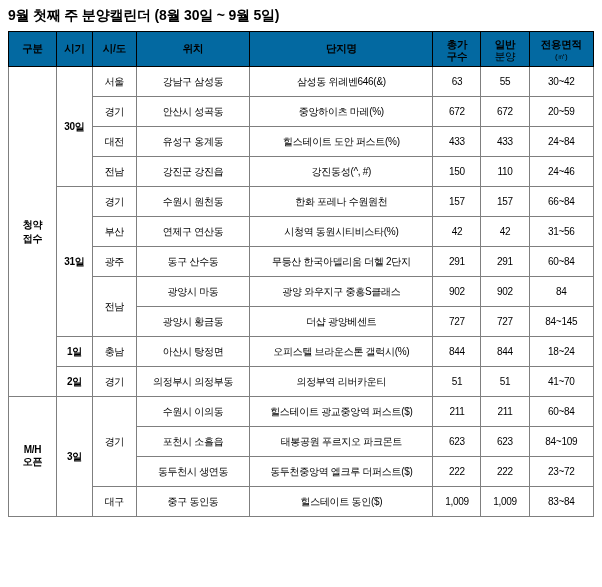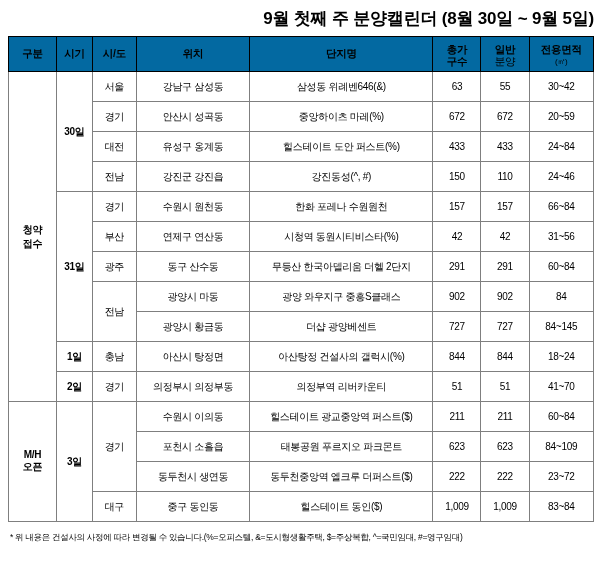--- a/index.html
+++ b/index.html
@@ -15,22 +15,22 @@
     overflow: hidden;
   }
   .page {
     width: 602px;
     height: 587px;
     position: relative;
     box-sizing: border-box;
     padding: 0 8px;
   }
   .title {
-    text-align: right;
-    font-size: 17px;
+    text-align: left;
+    font-size: 14px;
     font-weight: bold;
     padding: 7px 0 6px 0;
     letter-spacing: -0.2px;
   }
   table.cal {
     width: 586px;
     border-collapse: collapse;
     table-layout: fixed;
     border: 1px solid #000;
   }
@@ -174,21 +174,21 @@
         <td class="name">더샵 광양베센트</td>
         <td class="num">727</td>
         <td class="num">727</td>
         <td class="num outer-right">84~145</td>
       </tr>
 
       <tr>
         <td class="date">1일</td>
         <td class="region">충남</td>
         <td class="loc">아산시 탕정면</td>
-        <td class="name">아산탕정 건설사의 갤럭시(%)</td>
+        <td class="name">오피스텔 브라운스톤 갤럭시(%)</td>
         <td class="num">844</td>
         <td class="num">844</td>
         <td class="num outer-right">18~24</td>
       </tr>
       <tr>
         <td class="date">2일</td>
         <td class="region">경기</td>
         <td class="loc">의정부시 의정부동</td>
         <td class="name">의정부역 리버카운티</td>
         <td class="num">51</td>
@@ -226,16 +226,15 @@
         <td class="name">힐스테이트 동인($)</td>
         <td class="num">1,009</td>
         <td class="num">1,009</td>
         <td class="num outer-right">83~84</td>
       </tr>
 
     </tbody>
   </table>
 
   <div class="footnotes">
-    <div>* 위 내용은 건설사의 사정에 따라 변경될 수 있습니다.(%=오피스텔, &amp;=도시형생활주택, $=주상복합, ^=국민임대, #=영구임대)</div>
   </div>
 
 </div>
 
 </body></html>

